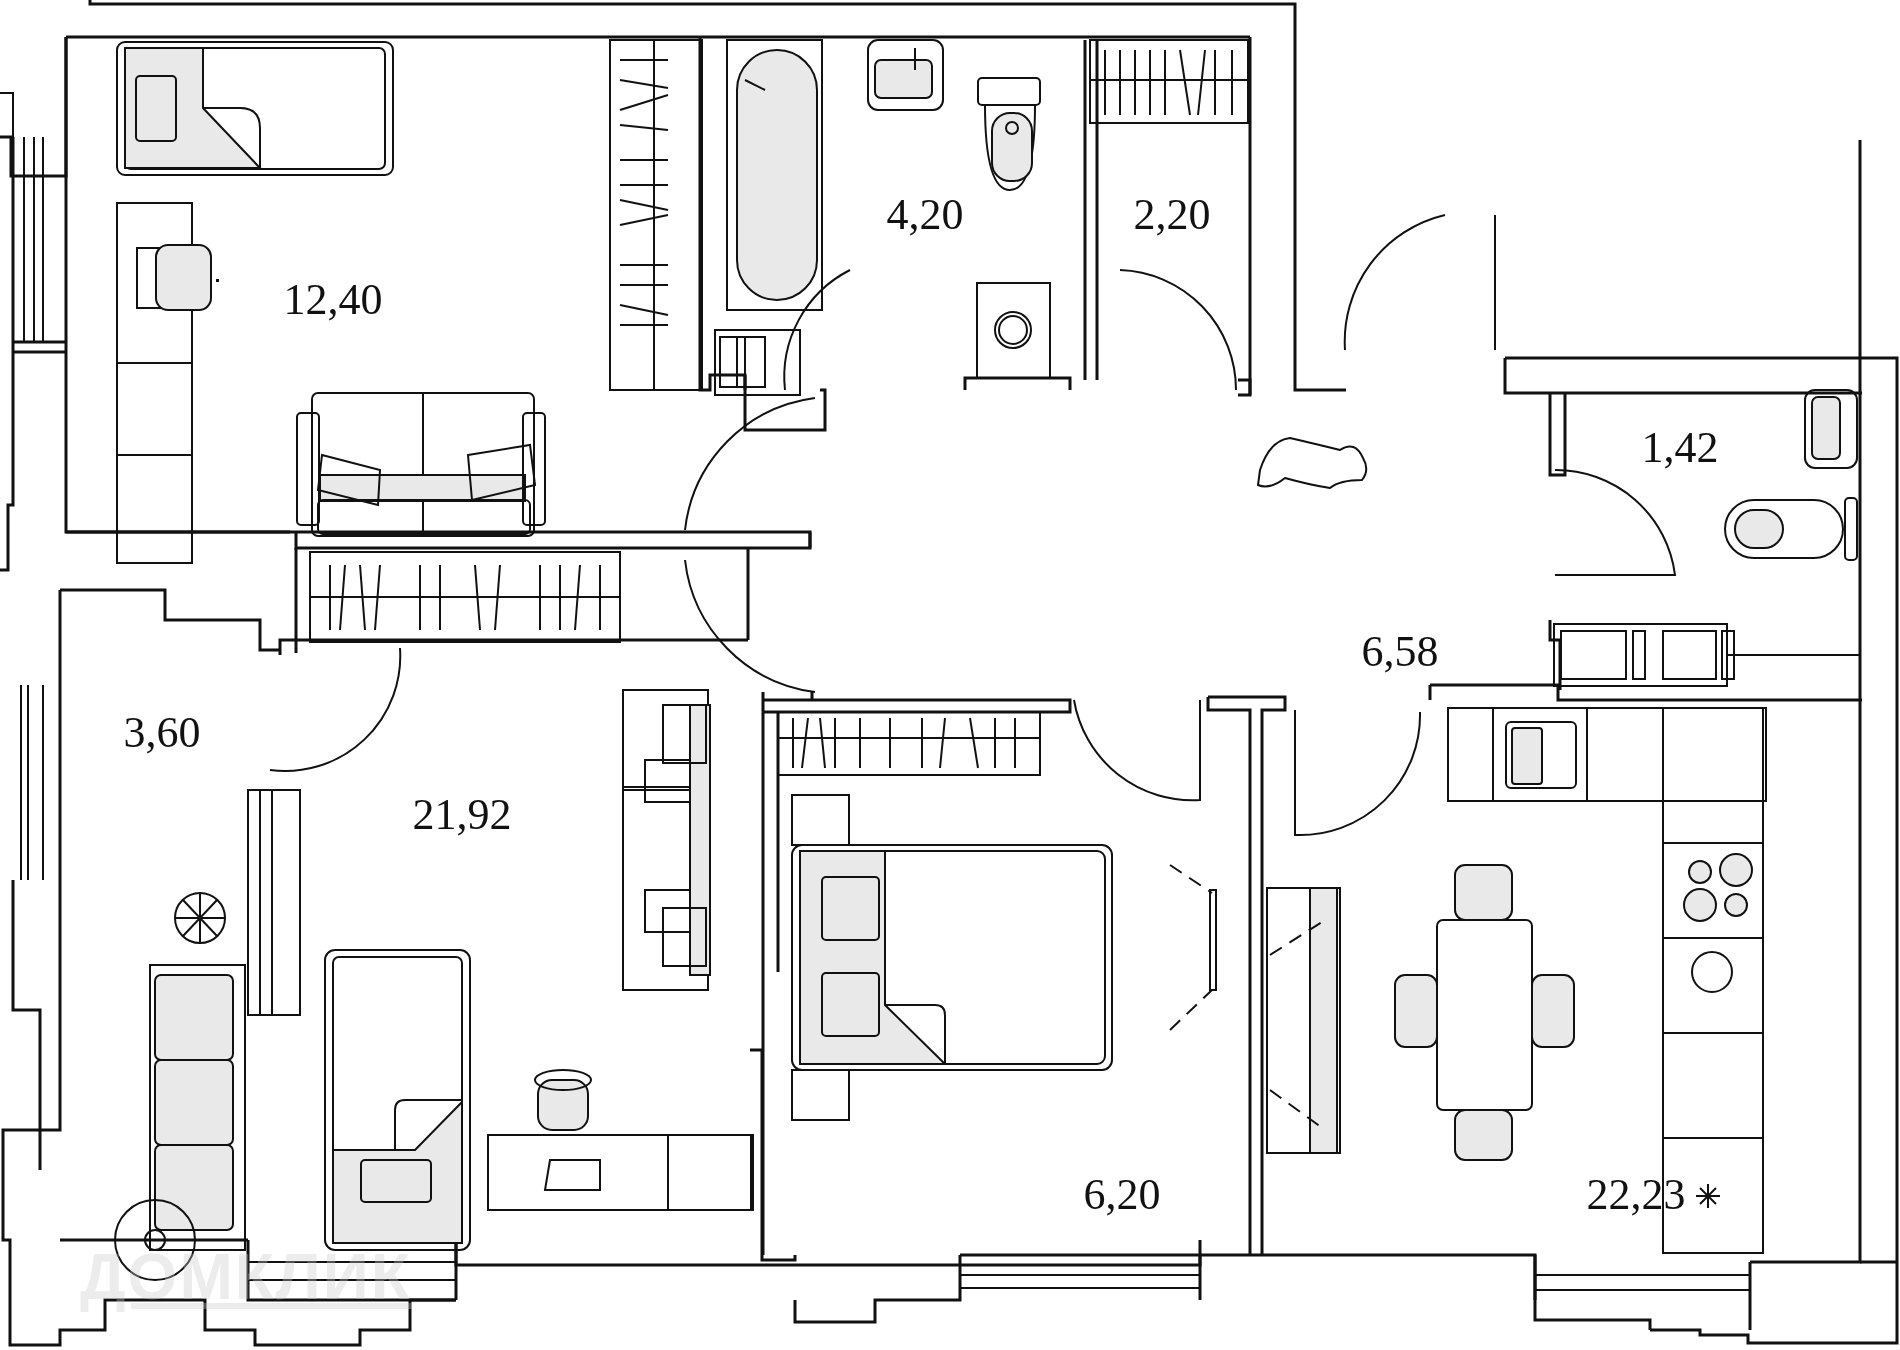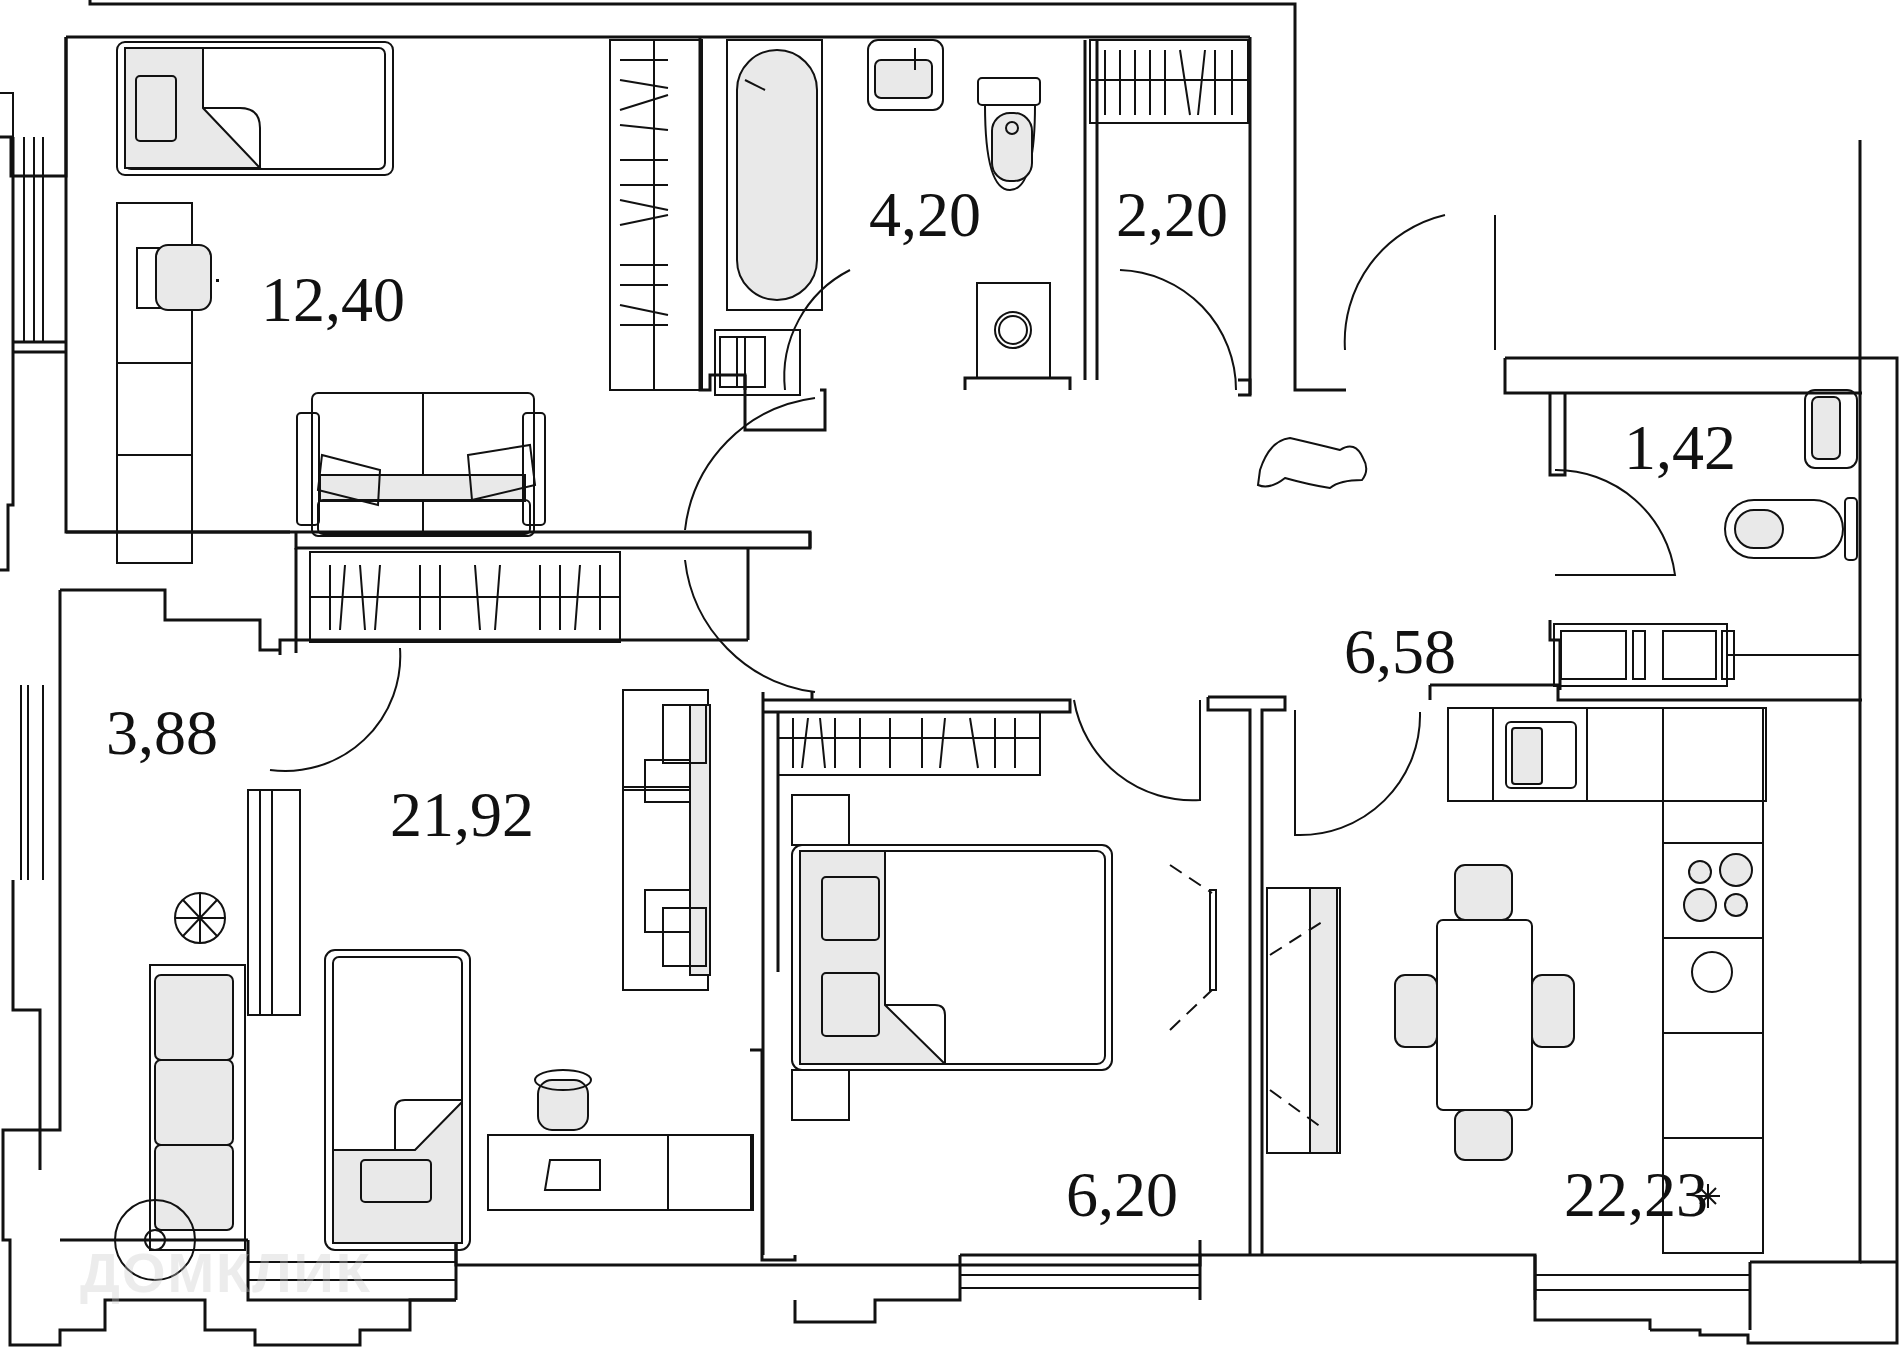--- a/index.html
+++ b/index.html
@@ -2,22 +2,22 @@
 <html><head>
 <meta charset="utf-8">
 <style>
   html,body{margin:0;padding:0;background:#ffffff;}
   body{width:1900px;height:1350px;position:relative;overflow:hidden;font-family:"Liberation Serif","DejaVu Serif",serif;}
   #plan{position:absolute;left:0;top:0;width:1900px;height:1350px;}
   .w{fill:none;stroke:#111;stroke-width:3;}
   .t{fill:none;stroke:#111;stroke-width:2;}
   .g{fill:#e9e9e9;stroke:#111;stroke-width:2;}
   .d{fill:none;stroke:#111;stroke-width:2;stroke-dasharray:14 9;}
-  .room-label{position:absolute;font-family:"Liberation Serif","DejaVu Serif",serif;font-size:64px;color:#111;line-height:1;white-space:nowrap;transform:translate(-50%,-50%);}
-  .watermark{position:absolute;left:80px;top:1240px;font-family:"Liberation Sans","DejaVu Sans",sans-serif;font-size:56px;font-weight:bold;color:rgba(200,200,200,0.35);letter-spacing:2px;}
+  .room-label{position:absolute;font-family:"Liberation Serif","DejaVu Serif",serif;font-size:44px;color:#111;line-height:1;white-space:nowrap;transform:translate(-50%,-50%);}
+  .watermark{position:absolute;left:80px;top:1240px;font-family:"Liberation Sans","DejaVu Sans",sans-serif;font-size:64px;font-weight:bold;color:rgba(200,200,200,0.35);letter-spacing:2px;text-decoration:underline;}
 </style>
 </head>
 <body>
 
 <svg id="plan" viewBox="0 0 1900 1350" xmlns="http://www.w3.org/2000/svg">
 
   <g>
     <path class="w" d="M90 0 V4 H1295 V390 H1346"></path>
     <path class="w" d="M1505 358 H1897 V1343 H1748 V1335 H1700 V1330 H1650"></path>
     <path class="w" d="M66 37 V176 H11 V137 H0"></path>
@@ -242,18 +242,18 @@
     <rect class="g" x="1395" y="975" width="42" height="72" rx="10"></rect>
     <rect class="g" x="1532" y="975" width="42" height="72" rx="10"></rect>
   </g>
 </svg>
 
 <div class="room-label" style="left:333px;top:300px">12,40</div>
 <div class="room-label" style="left:925px;top:215px">4,20</div>
 <div class="room-label" style="left:1172px;top:215px">2,20</div>
 <div class="room-label" style="left:1680px;top:448px">1,42</div>
 <div class="room-label" style="left:1400px;top:652px">6,58</div>
-<div class="room-label" style="left:162px;top:733px">3,88</div>
+<div class="room-label" style="left:162px;top:733px">3,60</div>
 <div class="room-label" style="left:462px;top:815px">21,92</div>
 <div class="room-label" style="left:1122px;top:1195px">6,20</div>
 <div class="room-label" style="left:1636px;top:1195px">22,23</div>
 
 <div class="watermark">ДОМКЛИК</div>
 
 </body></html>

